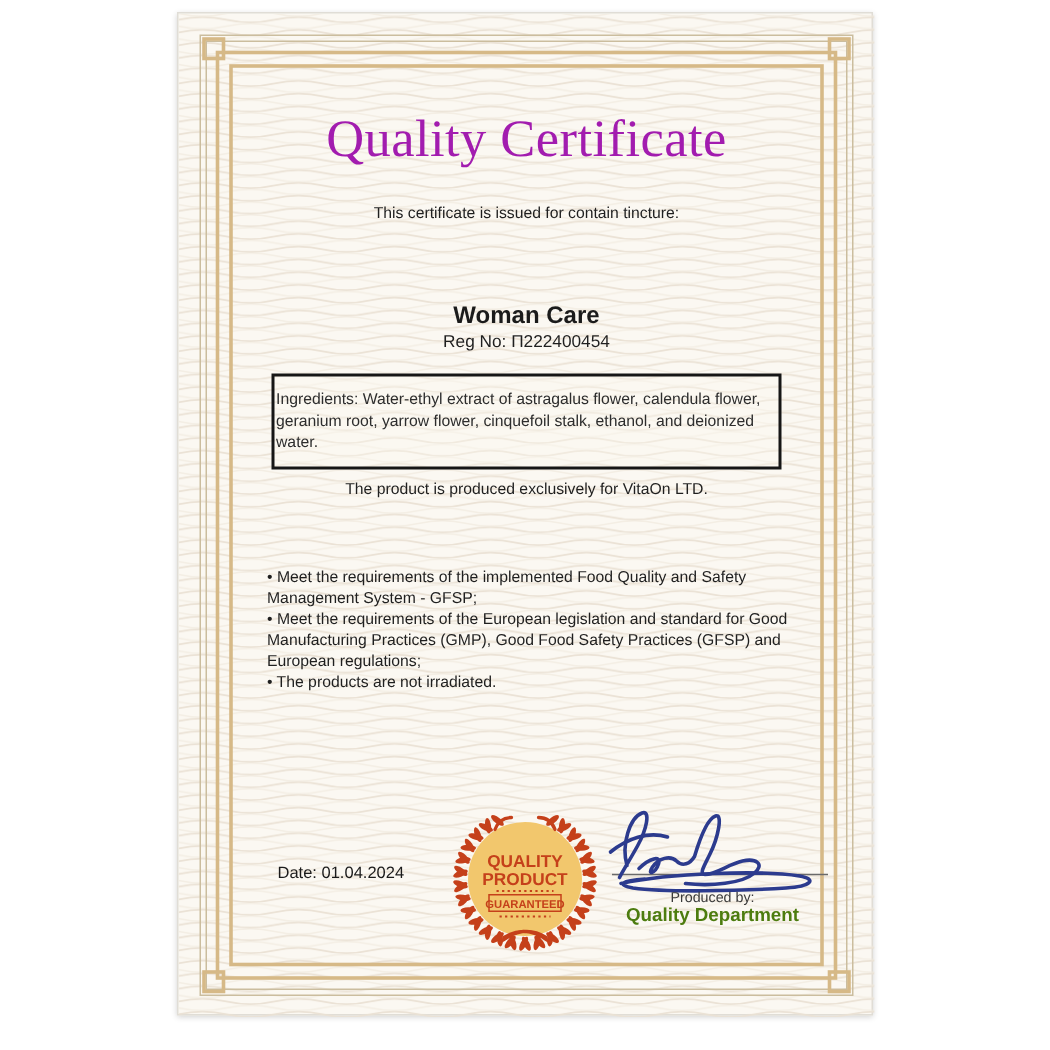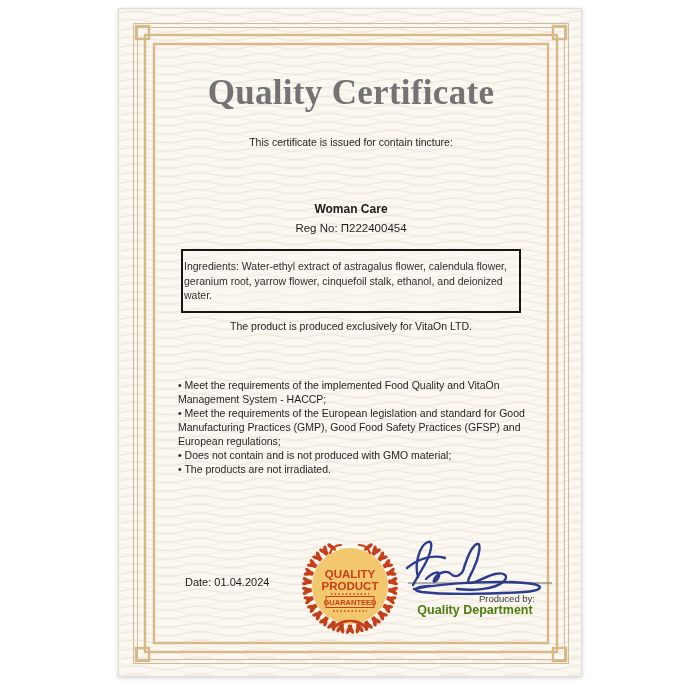--- a/index.html
+++ b/index.html
@@ -19,27 +19,27 @@
     box-shadow: 0 1px 4px rgba(0,0,0,0.18);
   }
   .paper > svg.bg, .paper > svg.frame {
     position: absolute; left: 0; top: 0;
   }
   .content { position: absolute; left: 0; top: 0; width: 464px; height: 669px; z-index: 3; }
   .ctr { position: absolute; left: 0; width: 100%; text-align: center; color: #222; }
   .title {
     top: 64px;
     font-family: "Liberation Serif", serif;
-    font-weight: 700;
+    font-weight: 400;
     font-size: 35px;
-    color: #737373;
+    color: #a21caf;
     letter-spacing: 0.3px;
   }
   .subtitle { top: 127px; font-size: 10.5px; color: #1f1f1f; }
-  .product-name { top: 193px; font-size: 12px; font-weight: 700; color: #1b1b1b; }
+  .product-name { top: 193px; font-size: 16px; font-weight: 700; color: #1b1b1b; }
   .reg-no { top: 213px; font-size: 11.5px; color: #1f1f1f; }
   .ing-box {
     position: absolute;
     left: 62px; top: 240px;
     width: 340px; min-height: 59px;
     border: 2px solid #161616;
     background: rgba(251,248,242,0.35);
     padding: 8px 1px;
     font-size: 10.5px;
     line-height: 14.5px;
@@ -60,21 +60,21 @@
     position: absolute;
     left: 66px; top: 567px;
     font-size: 11px; font-weight: 400;
     color: #1b1b1b;
   }
   .badge { position: absolute; left: 181px; top: 527px; width: 100px; height: 100px; }
   .sig-wrap { position: absolute; left: 283px; top: 524px; width: 156px; height: 64px; }
   .produced-by {
     position: absolute;
     left: 296px; top: 584px; width: 120px;
-    text-align: right;
+    text-align: center;
     font-size: 9.5px; color: #3a3a3a;
   }
   .department {
     position: absolute;
     left: 276px; top: 594px; width: 160px;
     text-align: center;
     font-size: 12.5px; font-weight: 700; color: #4d7c0f;
   }
 </style>
 </head>
@@ -112,23 +112,22 @@
     <div class="ctr subtitle">This certificate is issued for contain tincture:</div>
 
     <div class="ctr product-name">Woman Care</div>
     <div class="ctr reg-no">Reg No: П222400454</div>
 
     <div class="ing-box">Ingredients: Water-ethyl extract of astragalus flower, calendula flower, geranium root, yarrow flower, cinquefoil stalk, ethanol, and deionized water.</div>
 
     <div class="ctr exclusive">The product is produced exclusively for VitaOn LTD.</div>
 
     <ul class="req-list">
-        <li>Meet the requirements of the implemented Food Quality and VitaOn Management System - HACCP;</li>
+        <li>Meet the requirements of the implemented Food Quality and Safety Management System - GFSP;</li>
         <li>Meet the requirements of the European legislation and standard for Good Manufacturing Practices (GMP), Good Food Safety Practices (GFSP) and European regulations;</li>
-        <li>Does not contain and is not produced with GMO material;</li>
         <li>The products are not irradiated.</li>
       </ul>
 
     <div class="date">Date: 01.04.2024</div>
 
     <svg class="badge" width="100" height="100" viewBox="0 0 100 100">
       <defs>
         <g id="leafpair" fill="#c5401a">
           <ellipse cx="-3.6" cy="-43" rx="2" ry="5.2" transform="rotate(22 -3.6 -43)"></ellipse>
           <ellipse cx="3.6" cy="-43" rx="2" ry="5.2" transform="rotate(-22 3.6 -43)"></ellipse>

